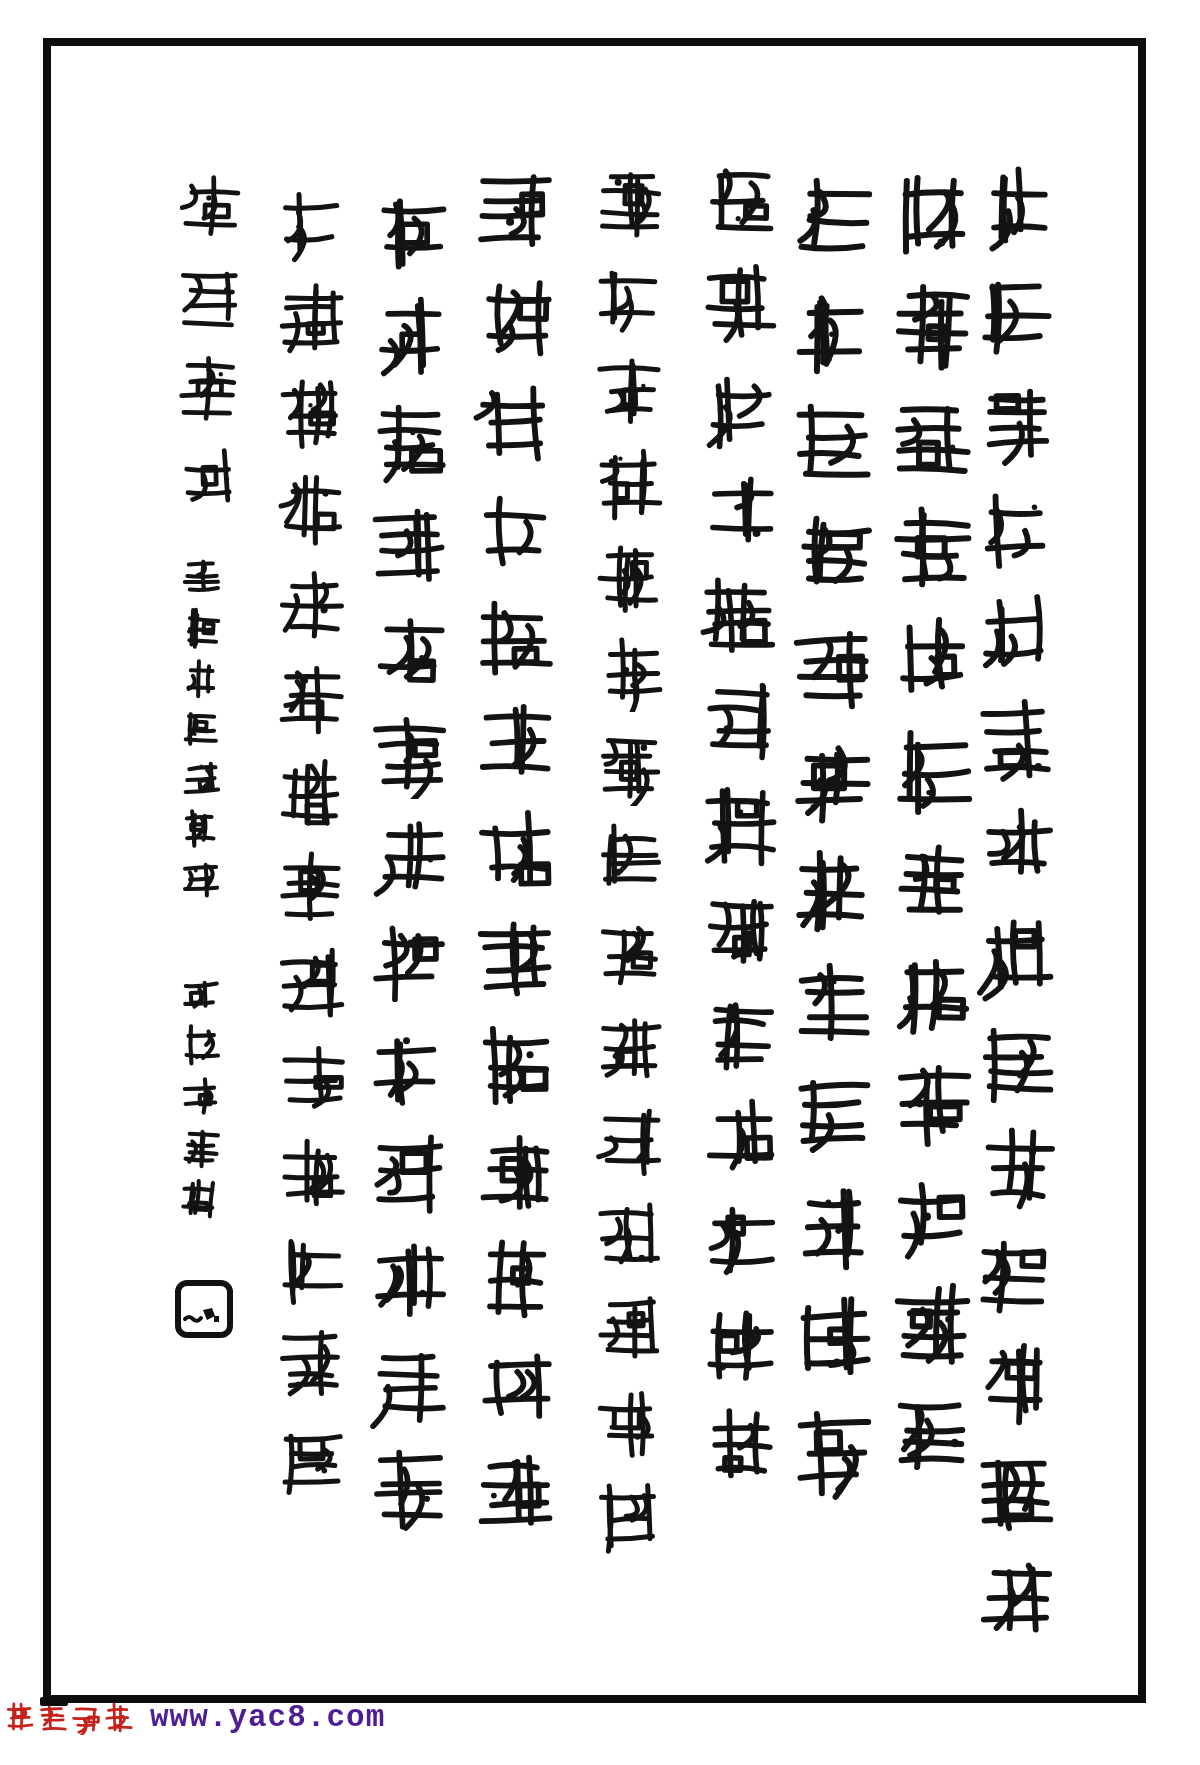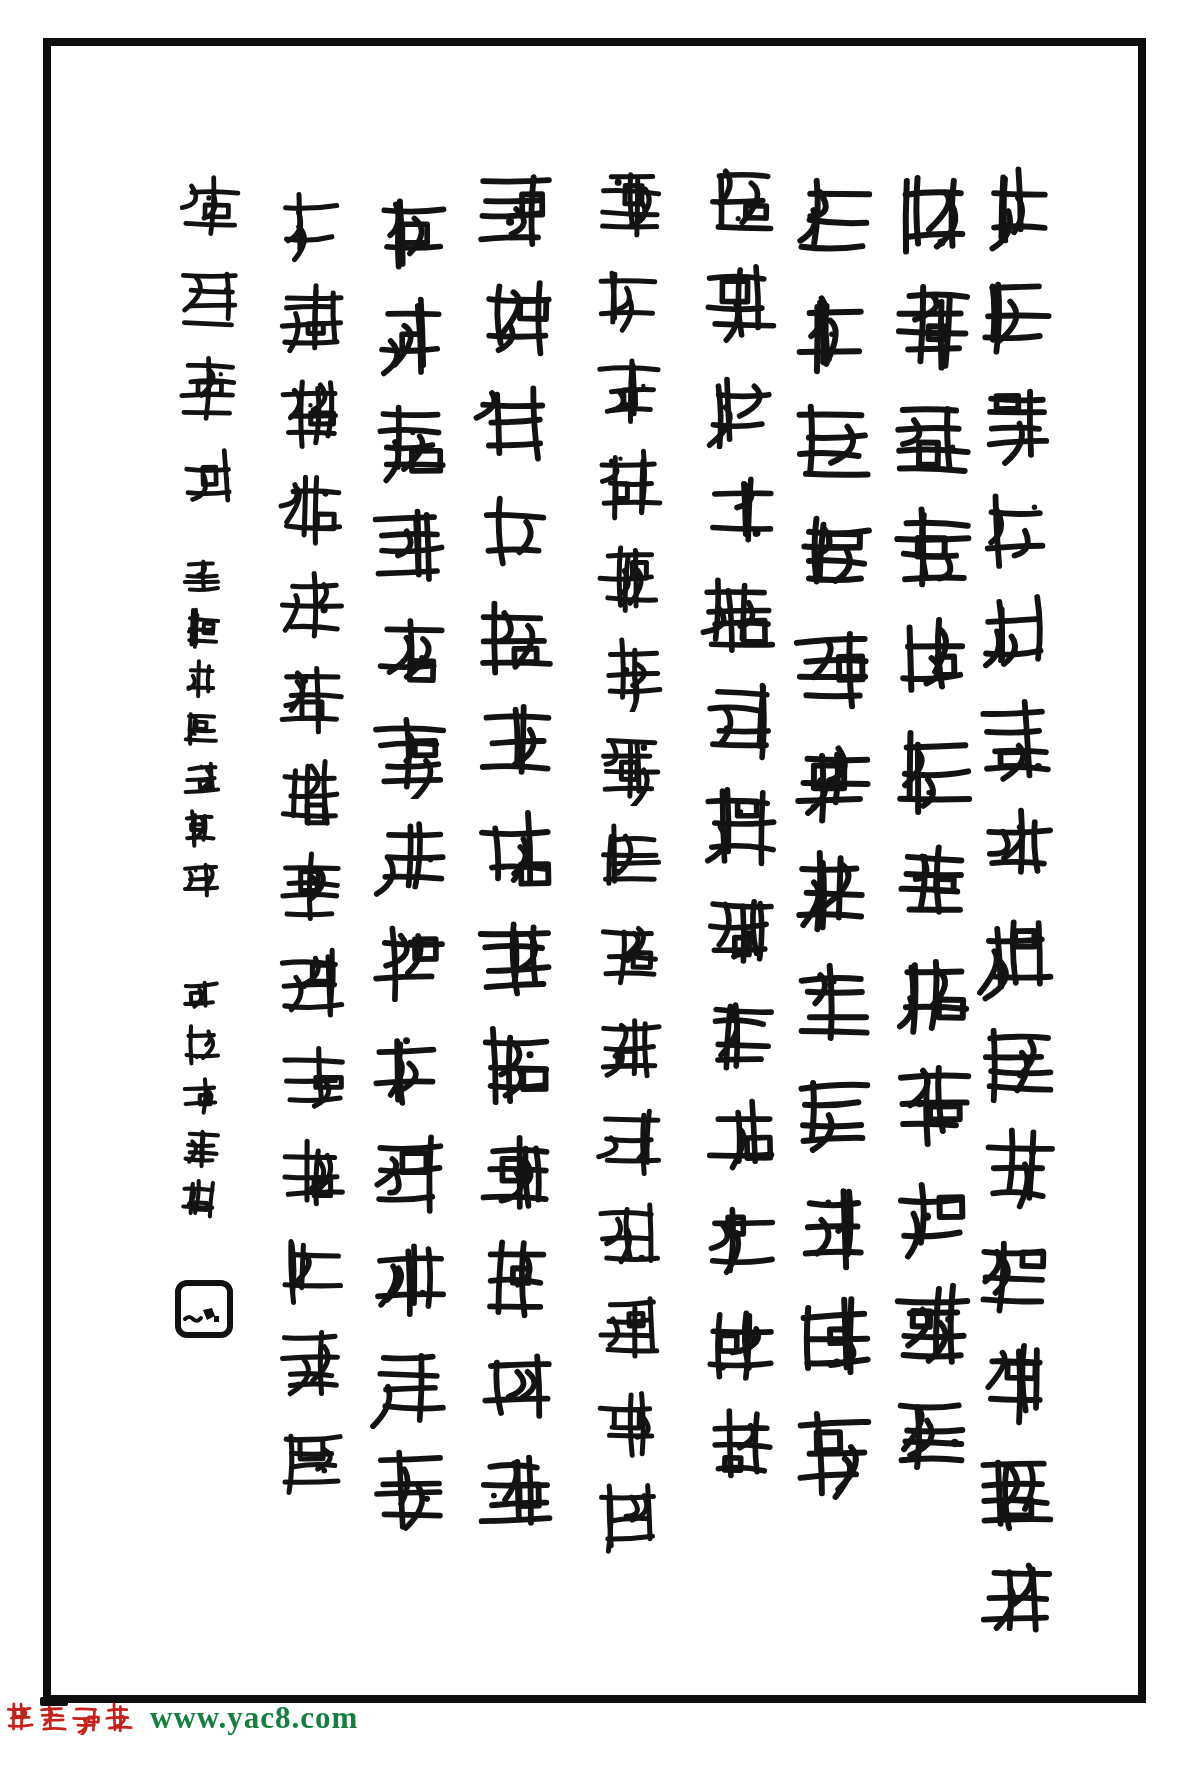--- a/index.html
+++ b/index.html
@@ -1733,16 +1733,16 @@
             <g transform="rotate(-1.4 50 56)" stroke="#c5221c" stroke-width="9" stroke-linecap="round" stroke-linejoin="round" fill="none">
               <path d="M15.7 30.2Q46 25.4 76.3 29.3" fill="none"></path>
               <path d="M9.9 55.9Q44.5 52.5 79.1 55.7" fill="none"></path>
               <path d="M17.1 88.3Q53.3 83.9 89.4 89" fill="none"></path>
               <path d="M34.6 8.8Q34.5 51.9 35.6 95" fill="none"></path>
               <path d="M55.6 18.8Q55.3 58.9 52.8 98.9" fill="none"></path>
               <path d="M62.7 50.2q16.7 13.2 -18.5 33.9" fill="none"></path>
               <path d="M50.1 54.5q19.6 27.5 -13 26.5" fill="none"></path>
               <circle cx="41.3" cy="85" r="4.1" fill="#c5221c" stroke="none"></circle>
             </g>
-          </svg></span></span><span class="wm-url" style="color: #15803d;">www.yac8.com</span>
+          </svg></span></span><span class="wm-url" style="color: #4c1d95; font-family: Liberation Mono, monospace;">www.yac8.com</span>
   </div>
 
 </div>
 
 </body></html>

